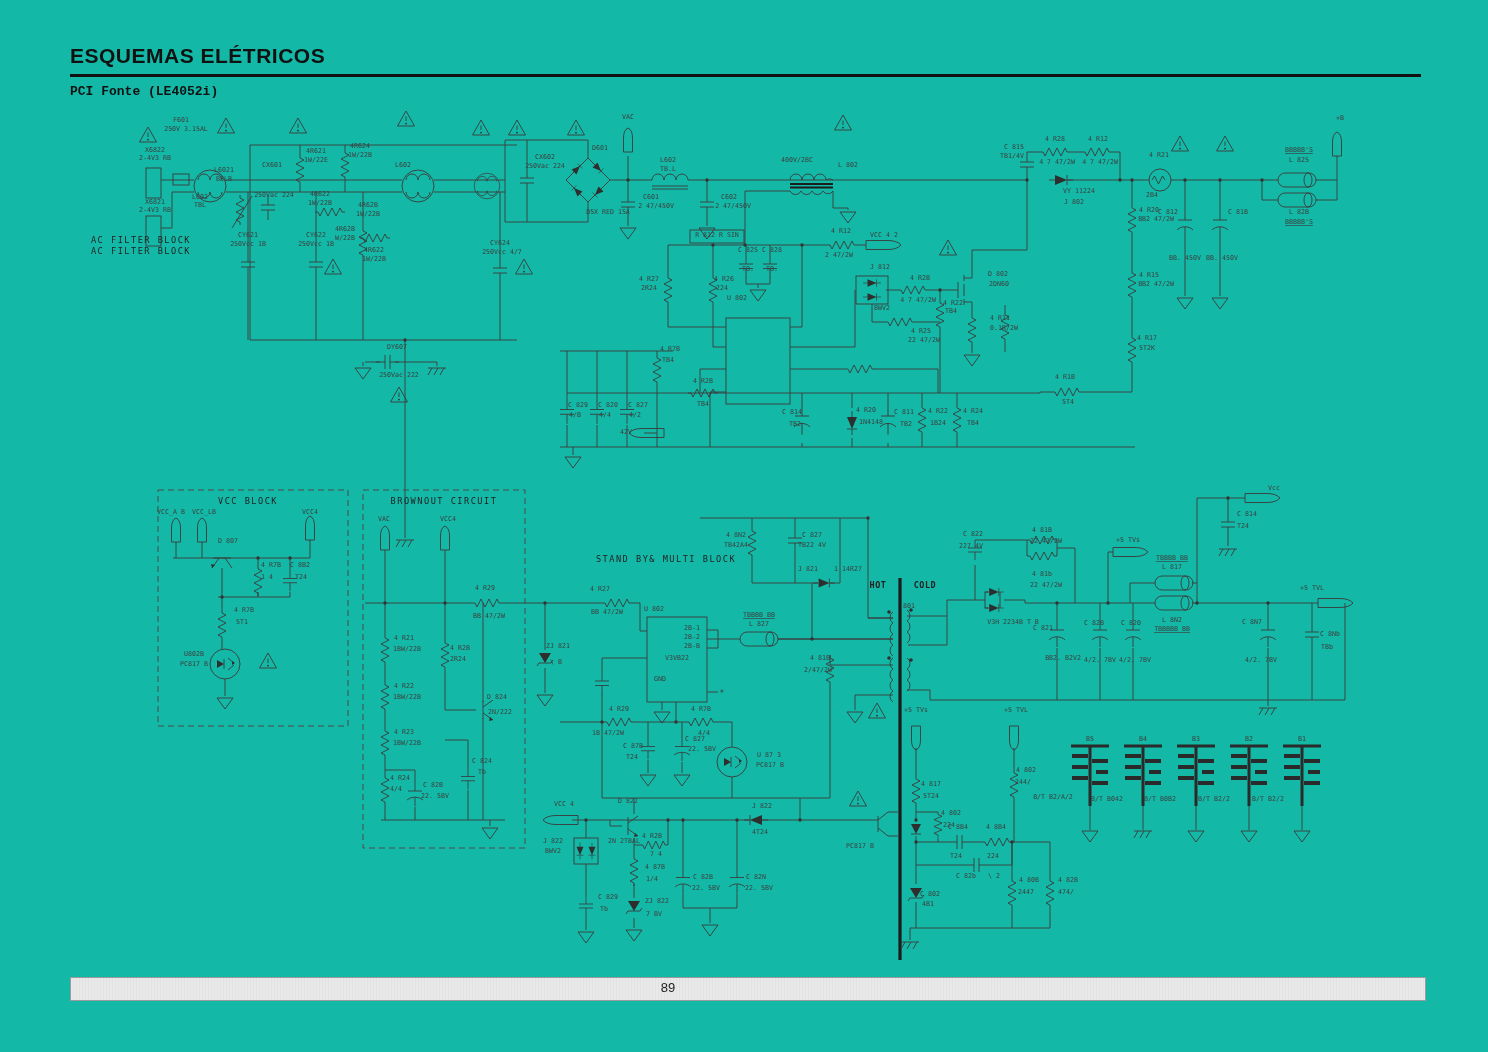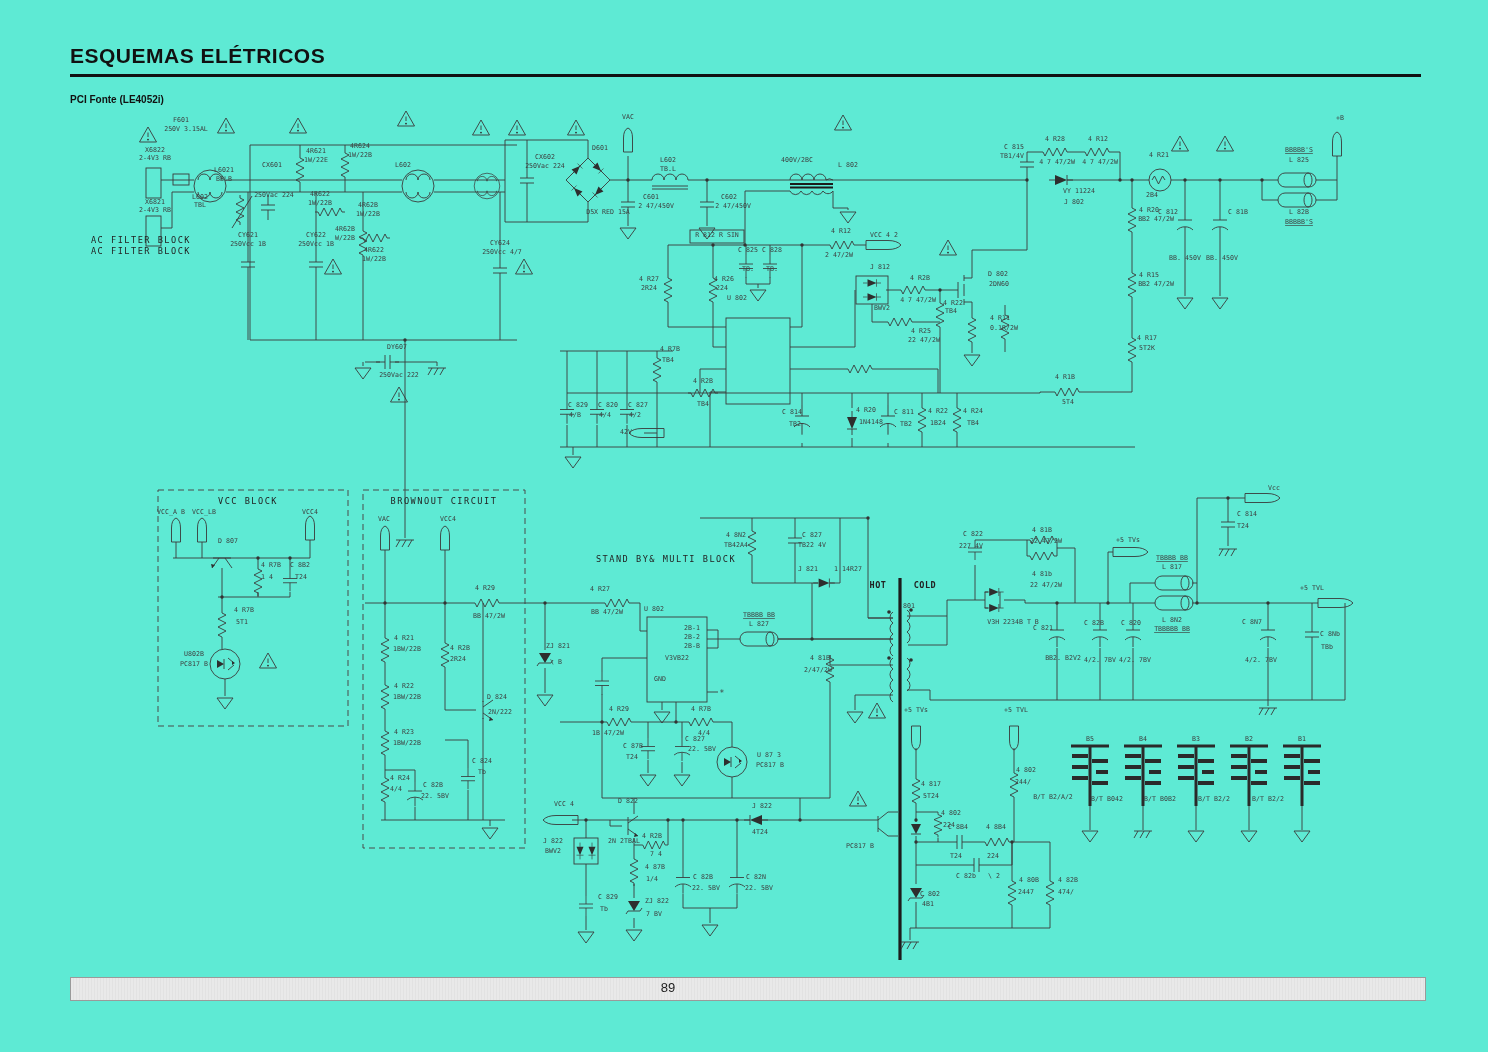--- a/index.html
+++ b/index.html
@@ -1,20 +1,20 @@
 <!DOCTYPE html>
 <html><head>
 <meta charset="utf-8">
 <style>
   html,body{margin:0;padding:0;background:#fff;}
-  .page{position:relative;width:1488px;height:1052px;background:#5eead4;overflow:hidden;
+  .page{position:relative;width:1488px;height:1052px;background:#14b8a6;overflow:hidden;
         font-family:"Liberation Sans",sans-serif;color:#111;}
   .title{position:absolute;left:70px;top:44px;font-size:21px;font-weight:700;letter-spacing:.5px;}
   .rule{position:absolute;left:70px;top:74px;width:1351px;height:3px;background:#111;}
-  .subtitle{position:absolute;left:70px;top:94px;font-size:10px;font-weight:700;}
+  .subtitle{position:absolute;left:70px;top:84px;font-size:13px;font-weight:700;font-family:Liberation Mono, monospace;}
   .footerbar{position:absolute;left:70px;top:977px;width:1354px;height:22px;background:#e7e7e7;
              border:1px solid #9a9a9a;
              background-image:repeating-linear-gradient(90deg,#e9e9e9 0 2px,#e2e2e2 2px 3px);}
   .pagenum{position:absolute;left:0;top:980px;width:1336px;text-align:center;font-size:13px;color:#222;}
   svg.sch{position:absolute;left:0;top:0;}
   svg .w{stroke:#3a3a3a;stroke-width:.9;fill:none;}
   svg .thick{stroke:#1c1c1c;stroke-width:3.2;fill:none;}
   svg .fillc{fill:#2e2e2e;stroke:none;}
   svg .box{fill:none;stroke:#3a3a3a;stroke-width:.9;}
   svg .dash{fill:none;stroke:#4a4a4a;stroke-width:1;stroke-dasharray:6 4;}

